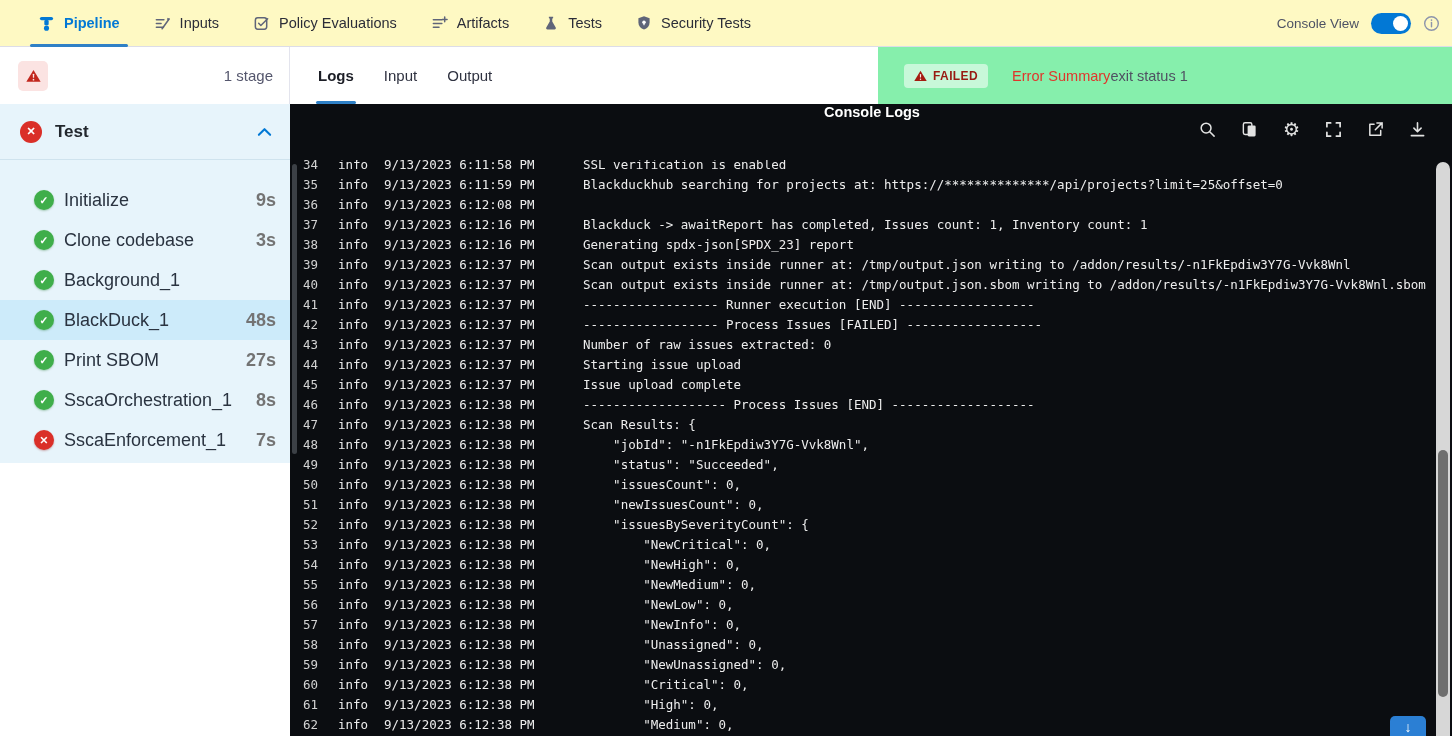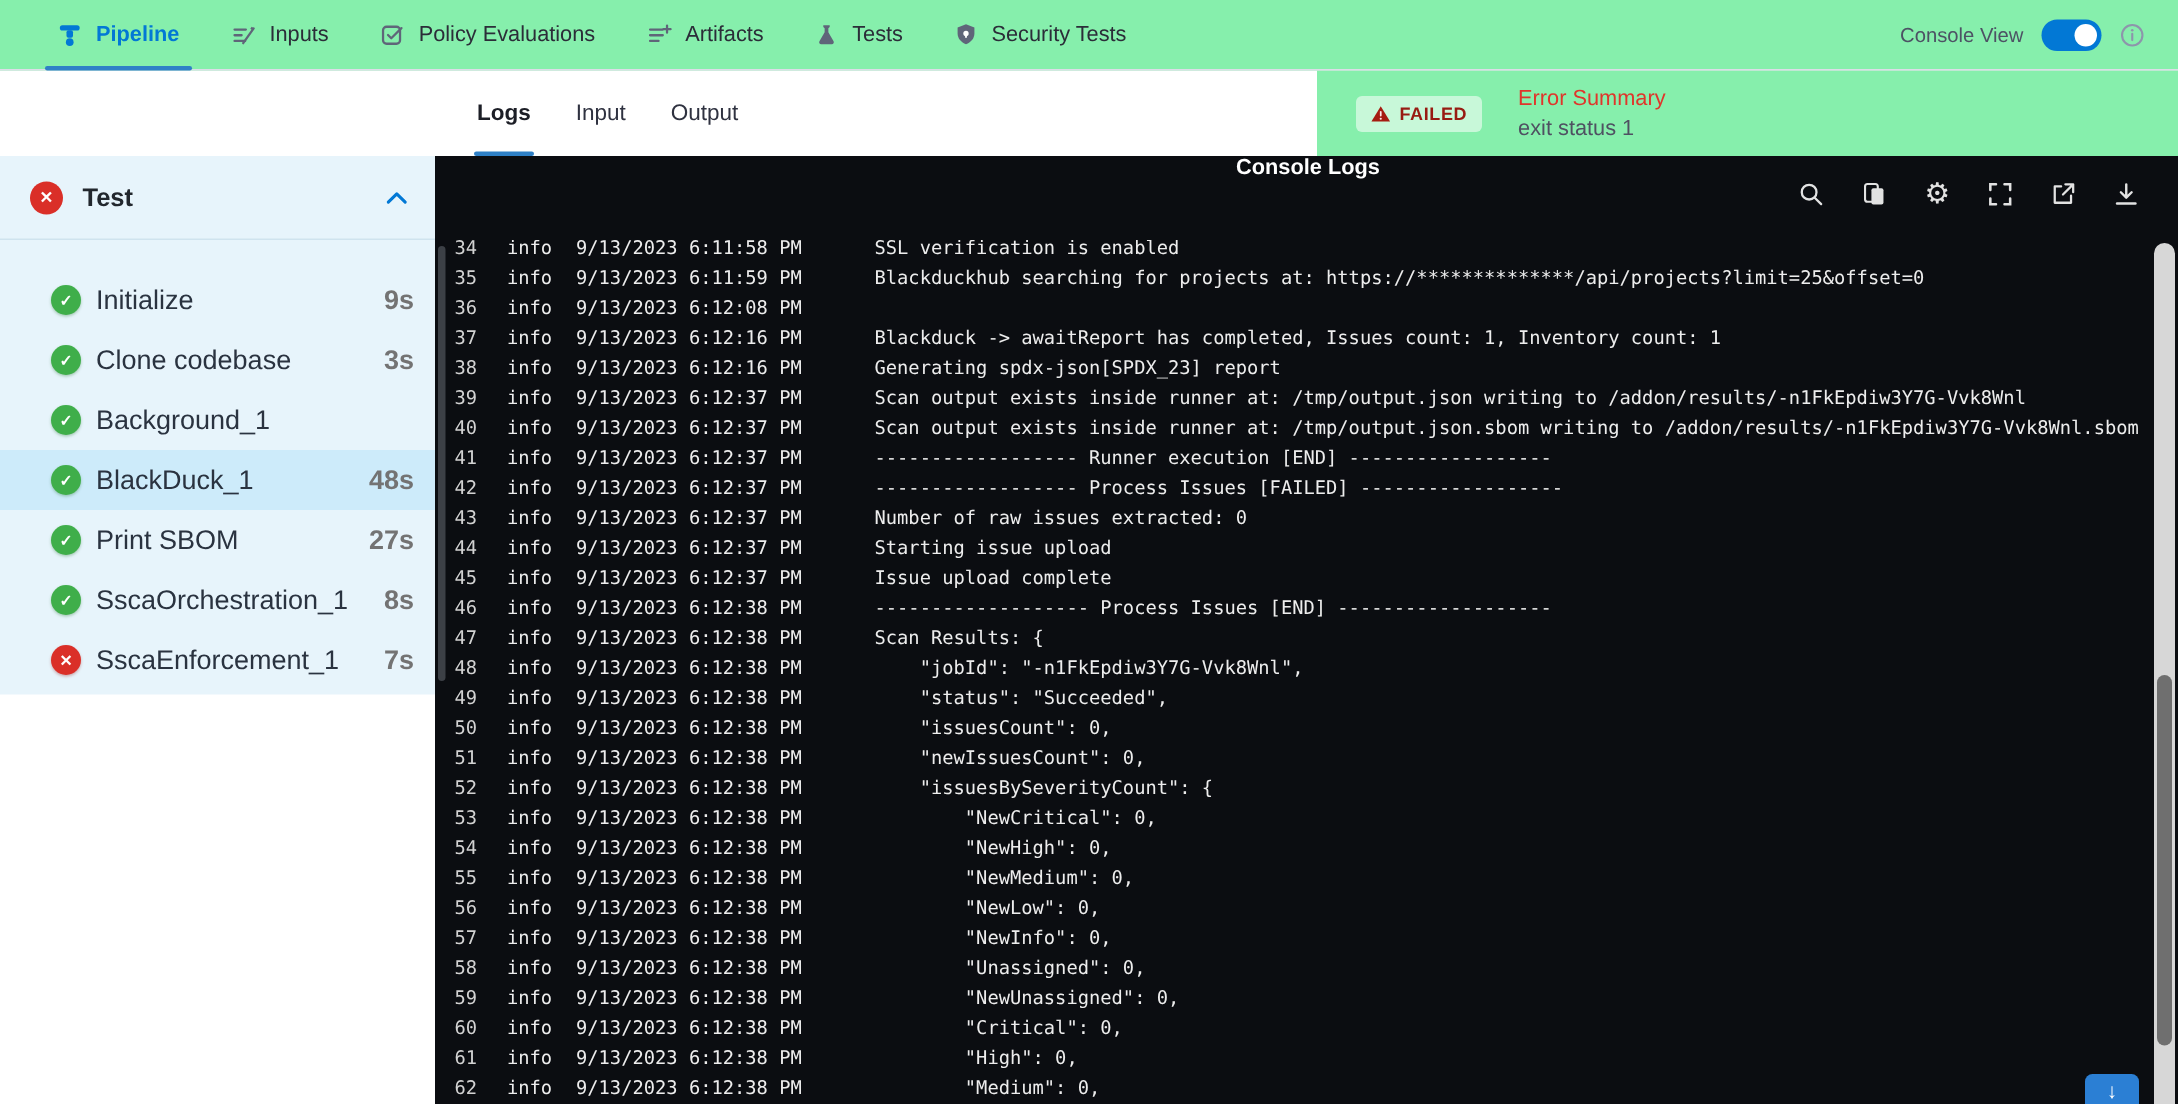--- a/index.html
+++ b/index.html
@@ -1,23 +1,23 @@
 <!DOCTYPE html>
 <html><head>
 <meta charset="utf-8">
 <style>
   * { margin:0; padding:0; box-sizing:border-box; }
   html,body { width:1452px; height:736px; overflow:hidden; background:#fff;
               font-family:"Liberation Sans", sans-serif; }
   #app { position:relative; width:1452px; height:736px; }
 
   
-  .tophdr { position:absolute; top:0; left:0; right:0; height:47px; background:#86efac;
+  .tophdr { position:absolute; top:0; left:0; right:0; height:47px; background:#fef9c3;
             border-bottom:1px solid #dcdde8; display:flex; align-items:stretch;
-            padding:0 22px 0 38px; z-index:5; }
+            padding:0 12px 0 38px; z-index:5; }
   .nav { display:flex; gap:34px; align-items:stretch; }
   .navtab { display:flex; gap:9px; align-items:center; position:relative;
             color:#2b2d38; font-size:14.5px; cursor:pointer; }
   .navtab .nicon { color:#5f6579; display:flex; align-items:center; }
   .navtab.active { color:#0278d5; font-weight:700; }
   .navtab.active .nicon { color:#0278d5; }
   .navtab.active::after { content:""; position:absolute; left:-8px; right:-8px; bottom:-1px;
             height:3px; background:#2f80c6; border-radius:2px; }
   .hdr-right { margin-left:auto; display:flex; align-items:center; gap:12px; }
   .cv-label { color:#4d5264; font-size:13.5px; }
@@ -56,21 +56,21 @@
   .ctabs { display:flex; gap:30px; padding-left:28px; height:100%; align-items:stretch; }
   .ctab { font-size:15px; color:#2f3240; position:relative; display:flex; align-items:center; cursor:pointer; }
   .ctab.active { font-weight:700; color:#1c1e26; }
   .ctab.active::after { content:""; position:absolute; left:-2px; right:-2px; bottom:0;
             height:3px; background:#2f80c6; border-radius:2px; }
   .errbox { position:absolute; top:47px; left:878px; right:0; height:57px; background:#86efac;
             display:flex; align-items:center; padding-left:26px; gap:24px; }
   .failedbadge { display:flex; gap:6px; align-items:center; background:rgba(255,255,255,.55);
             padding:5px 10px; border-radius:4px; color:#981b12; font-weight:700; font-size:12px;
             letter-spacing:.4px; }
-  .errtext { display:flex; flex-direction:column; line-height:20px; }
+  .errtext { display:flex; flex-direction:row; line-height:20px; }
   .errtitle { color:#e0352b; font-size:14.5px; }
   .errmsg { color:#4f5162; font-size:14.5px; }
 
   
   .console { position:absolute; top:104px; left:290px; right:0; bottom:0; background:#0b0d11; overflow:hidden; }
   .chead { height:56px; display:flex; align-items:center; padding:0 26px 0 28px;flex-direction:column; }
   .ctitle { color:#fff; font-weight:700; font-size:14.5px; }
   .cicons { margin-left:auto; display:flex; gap:25px; align-items:center; color:#e2e2e2; }
   .cic { display:flex; align-items:center; cursor:pointer; }
   .gearglyph { font-size:19px; line-height:1; color:#e2e2e2; font-family:"DejaVu Sans", sans-serif; }
@@ -168,20 +168,30 @@
       <span class="info-ic">
         <svg width="17" height="17" viewBox="0 0 18 18" fill="none" stroke="currentColor" stroke-width="1.5">
             <circle cx="9" cy="9" r="7.2"></circle>
             <path d="M9 8v4.4" stroke-linecap="round"></path>
             <circle cx="9" cy="5.4" r=".9" fill="currentColor" stroke="none"></circle>
           </svg>
       </span>
     </div>
   </div>
 
+  <div class="side-strip">
+    <span class="warnbox">
+      <svg width="15" height="14" viewBox="0 0 18 16">
+          <path fill="currentColor" d="M9 .8L17.6 15H.4z"></path>
+          <rect x="8.2" y="5.2" width="1.6" height="5" rx=".8" fill="#fbe3e2"></rect>
+          <circle cx="9" cy="12.4" r="1" fill="#fbe3e2"></circle>
+        </svg>
+    </span>
+    <span class="stagecount">1 stage</span>
+  </div>
 
   <div class="side-panel">
     <div class="stagehdr">
       <span class="stageicon">✕</span>
       <span class="stagename">Test</span>
       <span class="chev">
         <svg width="15" height="10" viewBox="0 0 16 10" fill="none" stroke="currentColor" stroke-width="2.2" stroke-linecap="round" stroke-linejoin="round">
             <path d="M2 8l6-6 6 6"></path>
           </svg>
       </span>

